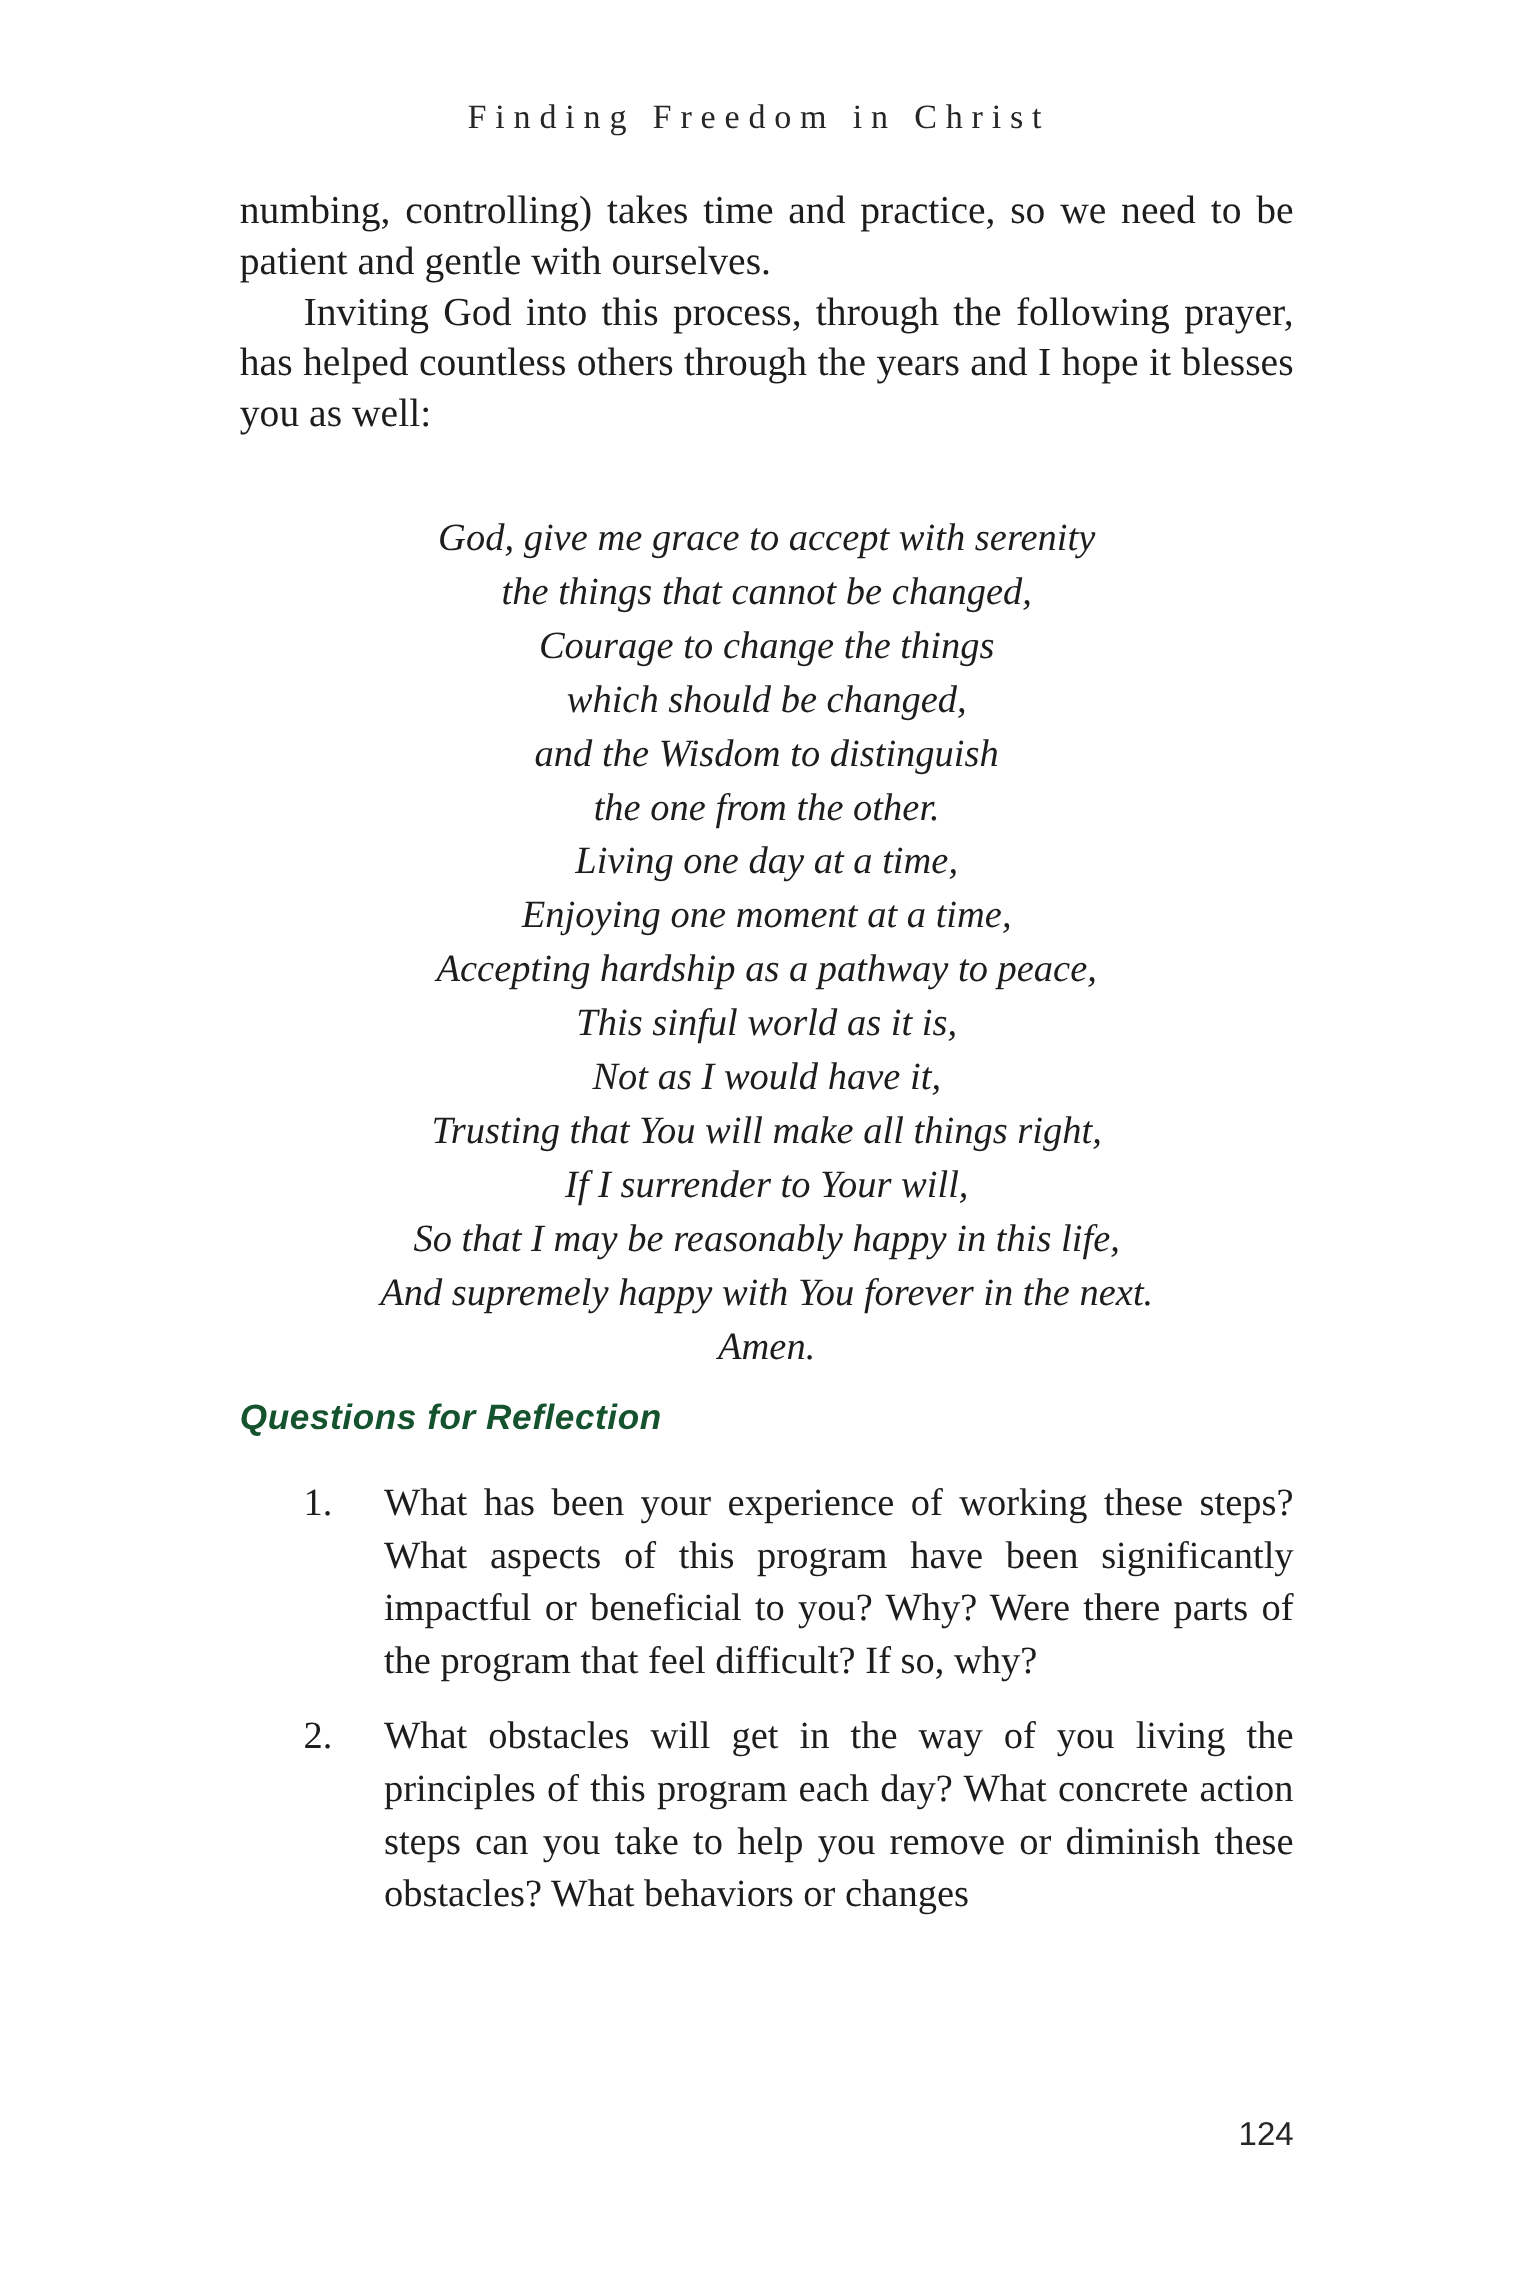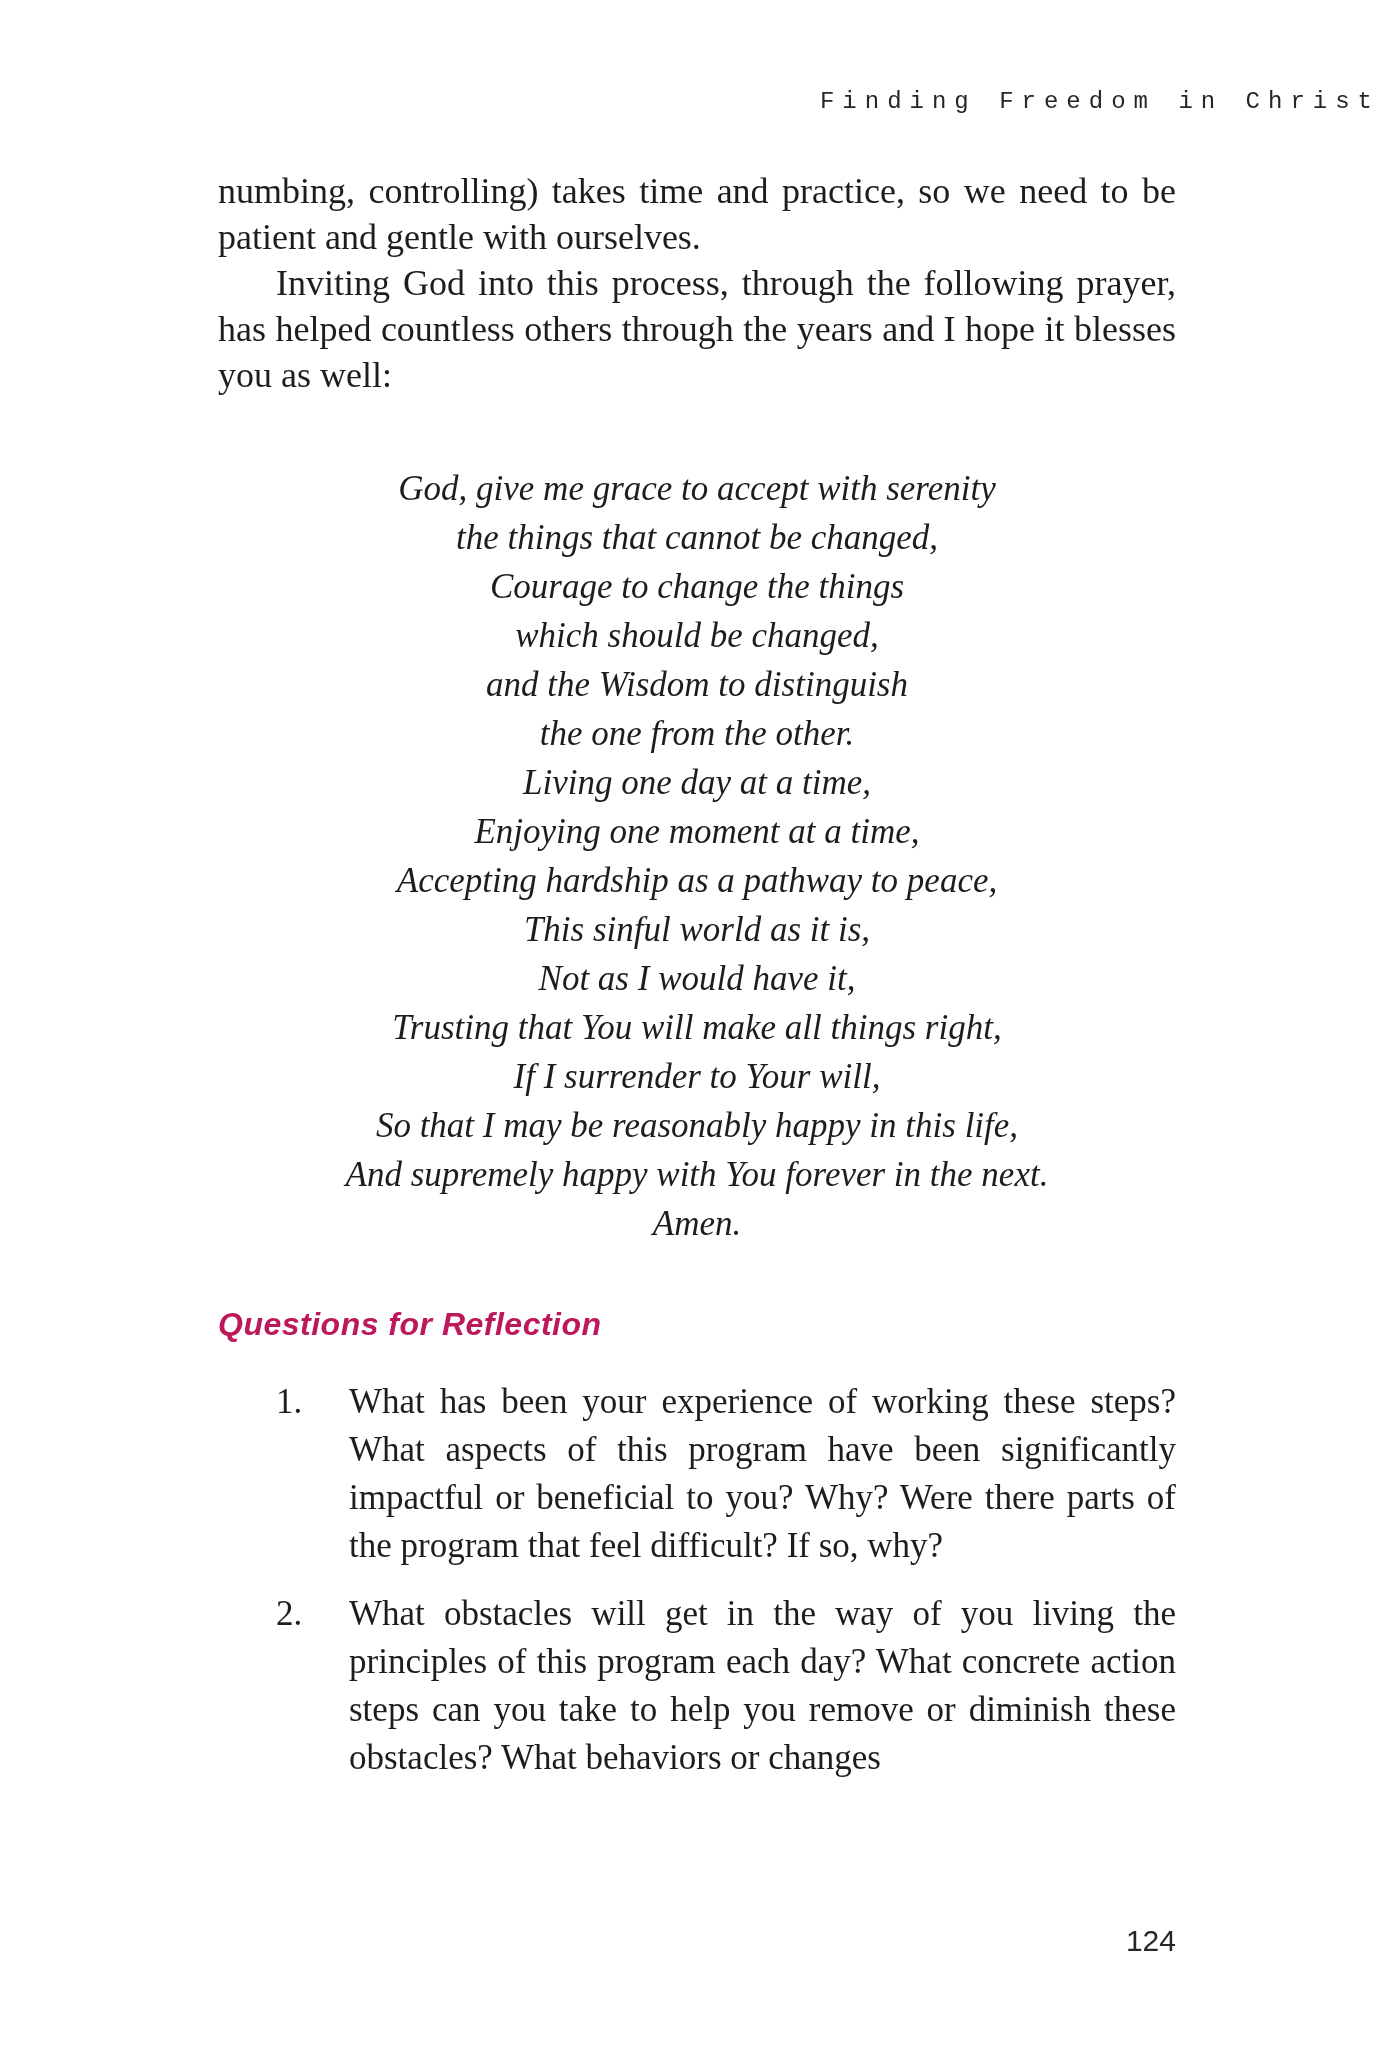--- a/index.html
+++ b/index.html
@@ -10,23 +10,23 @@
     background: #ffffff;
     font-family: "Liberation Serif", serif;
     color: #1d1d1d;
     overflow: hidden;
   }
   .running-header {
     position: absolute;
     top: 88px;
     left: 0;
     width: 100%;
-    text-align: right;
-    font-family: Liberation Mono, monospace;
-    font-size: 24px;
+    text-align: center;
+    font-family: Liberation Serif, serif;
+    font-size: 31px;
     letter-spacing: 8px;
     color: #262626;
   }
   .text-column {
     position: absolute;
     left: 218px;
     top: 168px;
     width: 958px;
   }
   .body-para {
@@ -39,27 +39,27 @@
   .body-para.indent { text-indent: 58px; }
   .prayer {
     margin-top: 66px;
     text-align: center;
     font-style: italic;
     font-size: 35px;
     line-height: 49px;
     color: #1d1d1d;
   }
   .questions-heading {
-    margin: 58px 0 0 0;
+    margin: 22px 0 0 0;
     font-family: "Liberation Sans", sans-serif;
     font-style: italic;
     font-weight: 600;
     font-size: 32px;
     letter-spacing: 0.5px;
-    color: #be185d;
+    color: #14532d;
   }
   .questions-list {
     margin: 35px 0 0 0;
     padding: 0;
     list-style: none;
   }
   .question-item { display: flex; }
   .question-item + .question-item { margin-top: 20px; }
   .question-number {
     flex: none;

